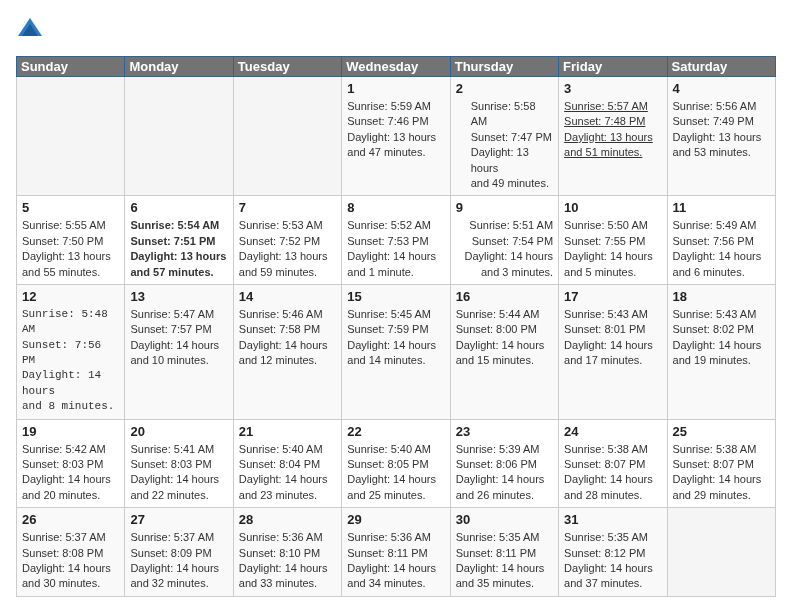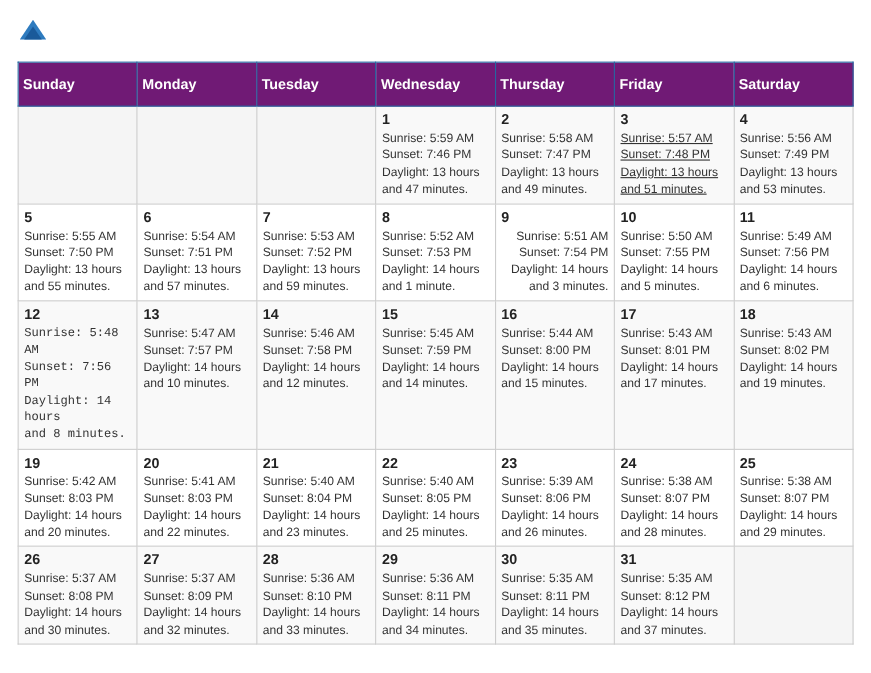--- a/index.html
+++ b/index.html
@@ -44,24 +44,24 @@
       font-size: 15px;
       color: #555;
       font-weight: normal;
     }
     .calendar {
       width: 100%;
       border-collapse: collapse;
       border: 1px solid #ccc;
     }
     .calendar thead tr th {
-      background-color: #701a75;
+      background-color: #737373;
       color: #fff;
       font-size: 13px;
-      padding: 12px 4px;
+      padding: 2px 4px;
       text-align: left;
       border: 1px solid #2566a0;
       font-weight: bold;
       margin-left: 16px;
     }
     .calendar tbody tr td {
       width: calc(100% / 7);
       vertical-align: top;
       border: 1px solid #ccc;
       padding: 4px 5px;
@@ -129,21 +129,21 @@
         <td class="empty-cell"></td>
         <td>
           <div class="day-num">1</div>
           <div class="day-info" style="white-space: pre-line;">Sunrise: 5:59 AM
 Sunset: 7:46 PM
 Daylight: 13 hours
 and 47 minutes.</div>
         </td>
         <td>
           <div class="day-num">2</div>
-          <div class="day-info" style="white-space: pre-line;">Sunrise: 5:58 AM
+          <div class="day-info" style="white-space: pre-line; margin-left: 15px;">Sunrise: 5:58 AM
 Sunset: 7:47 PM
 Daylight: 13 hours
 and 49 minutes.</div>
         </td>
         <td>
           <div class="day-num">3</div>
           <div class="day-info" style="white-space: pre-line; text-decoration: underline;">Sunrise: 5:57 AM
 Sunset: 7:48 PM
 Daylight: 13 hours
 and 51 minutes.</div>
@@ -159,21 +159,21 @@
       <tr>
         <td>
           <div class="day-num">5</div>
           <div class="day-info" style="white-space: pre-line;">Sunrise: 5:55 AM
 Sunset: 7:50 PM
 Daylight: 13 hours
 and 55 minutes.</div>
         </td>
         <td>
           <div class="day-num">6</div>
-          <div class="day-info" style="white-space: pre-line;">Sunrise: 5:54 AM
+          <div class="day-info" style="white-space: pre-line; font-weight: bold;">Sunrise: 5:54 AM
 Sunset: 7:51 PM
 Daylight: 13 hours
 and 57 minutes.</div>
         </td>
         <td>
           <div class="day-num">7</div>
           <div class="day-info" style="white-space: pre-line;">Sunrise: 5:53 AM
 Sunset: 7:52 PM
 Daylight: 13 hours
 and 59 minutes.</div>

